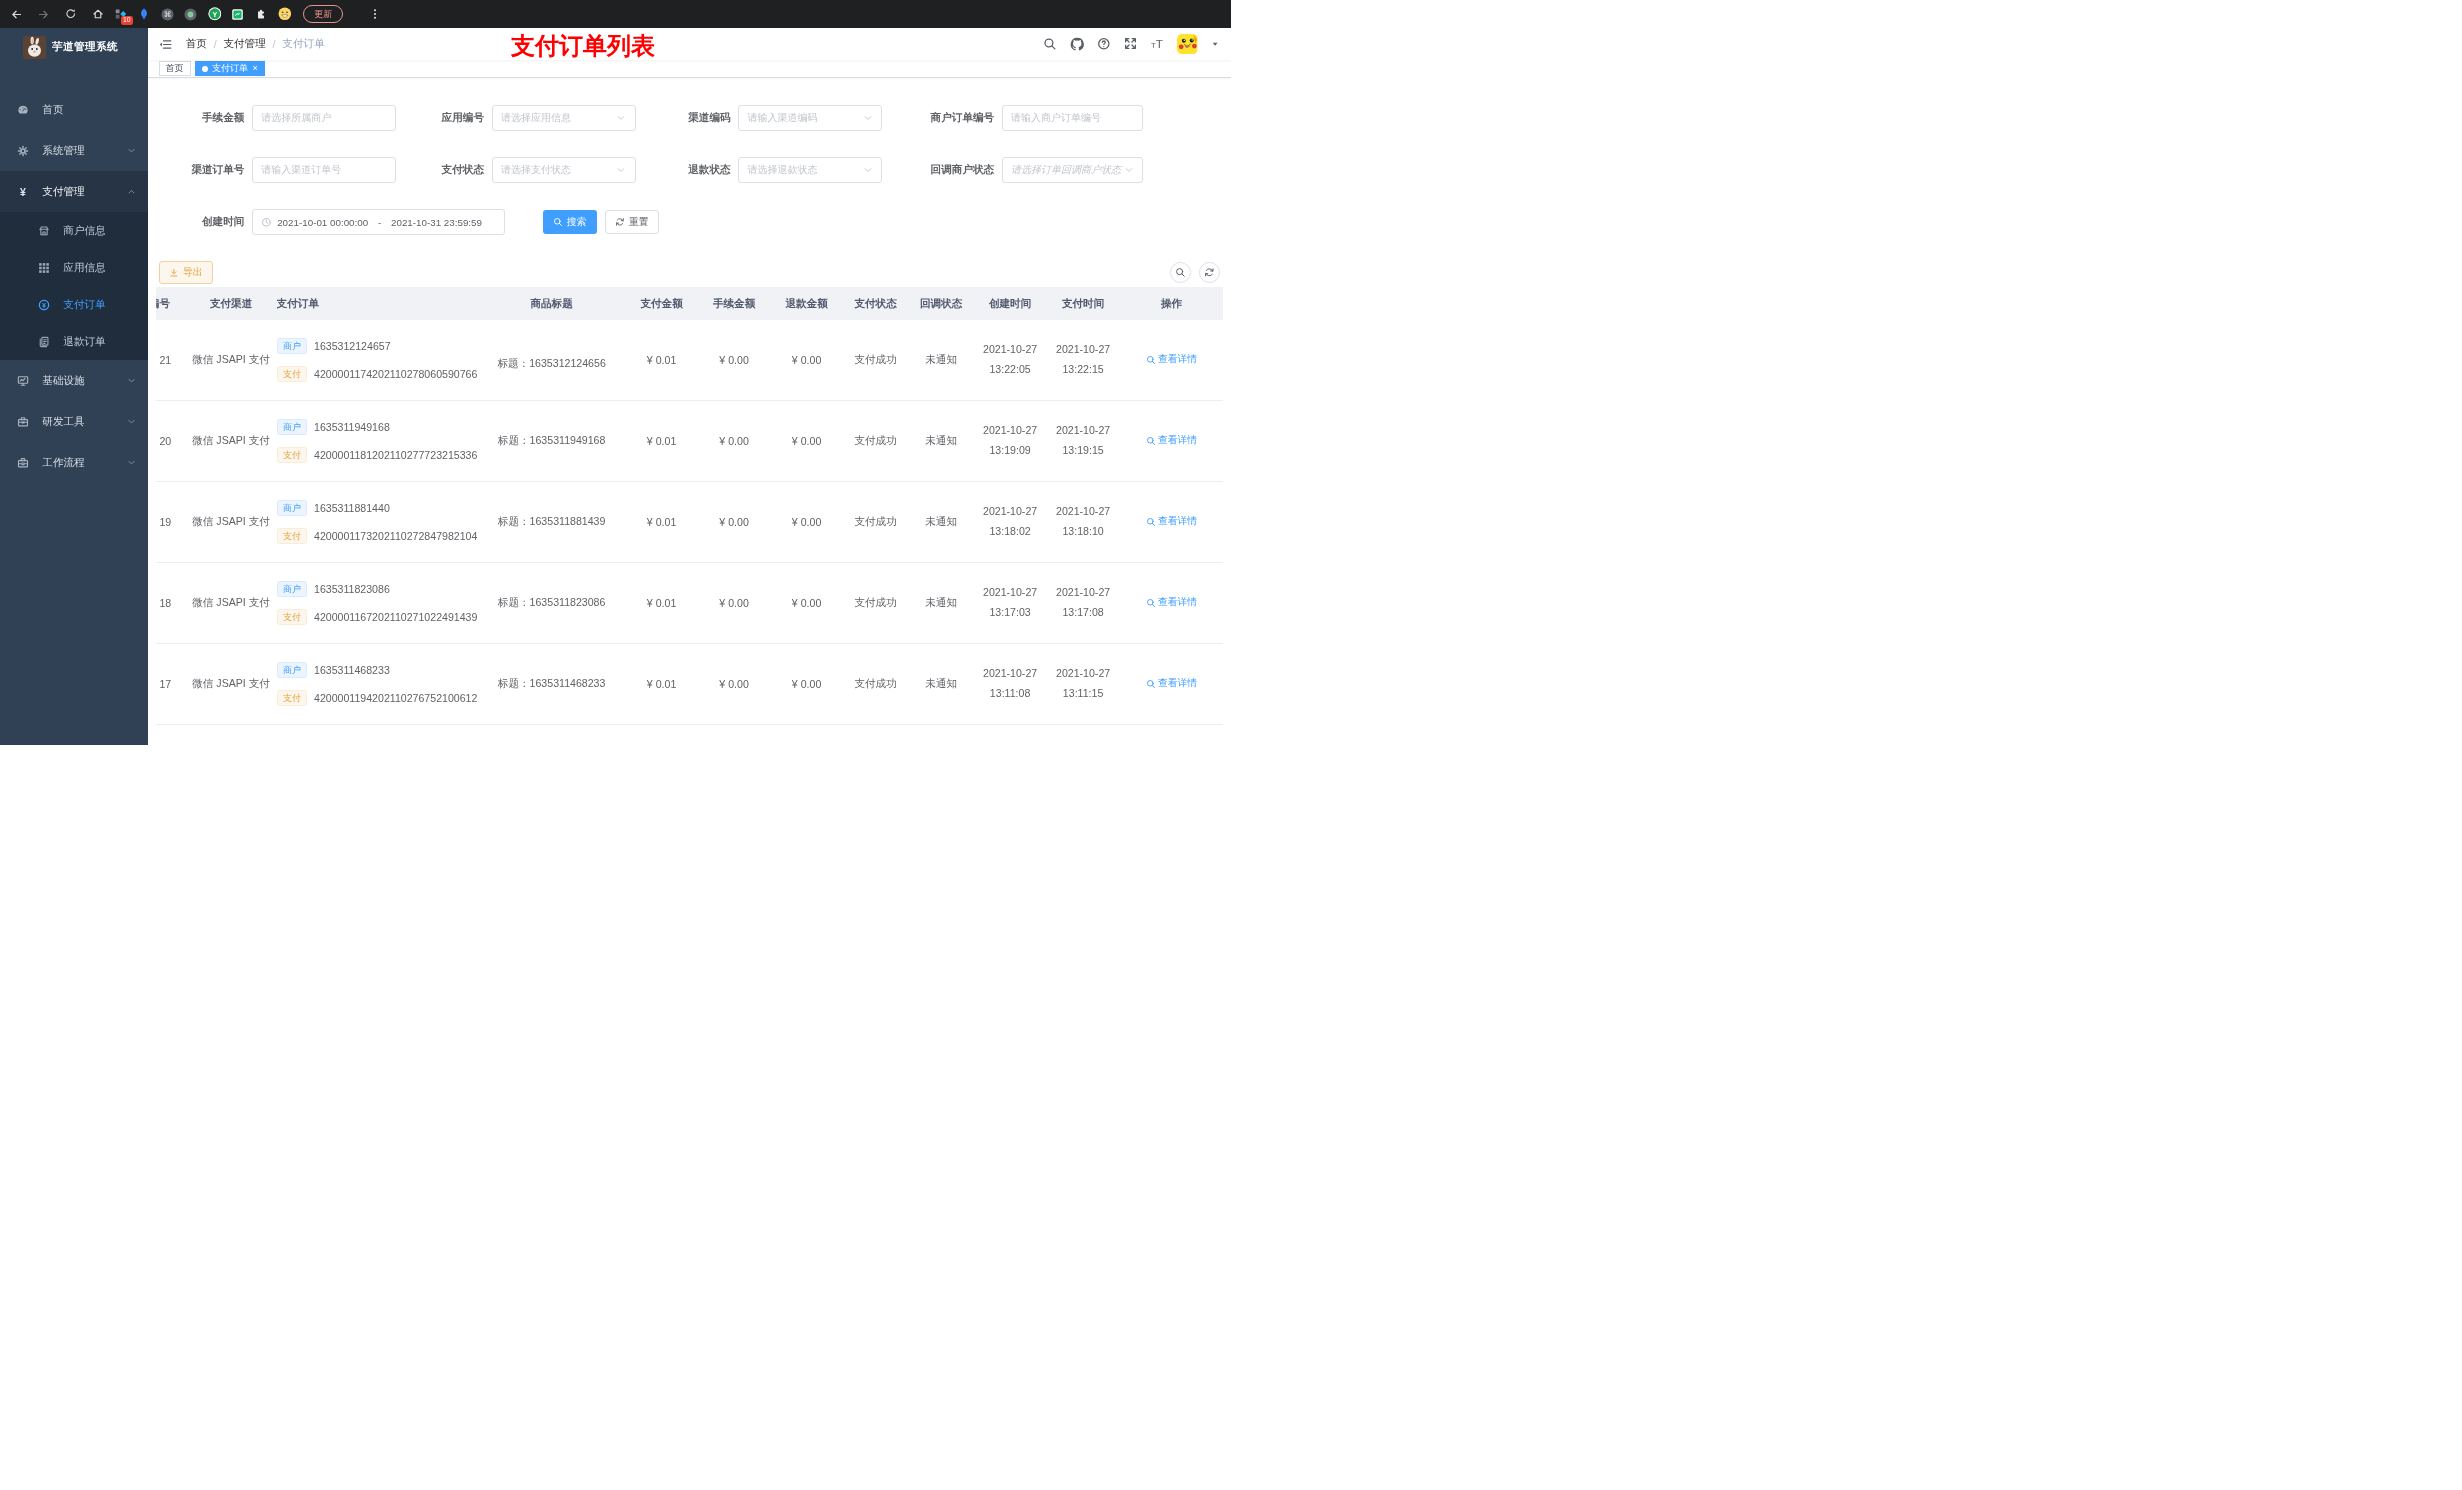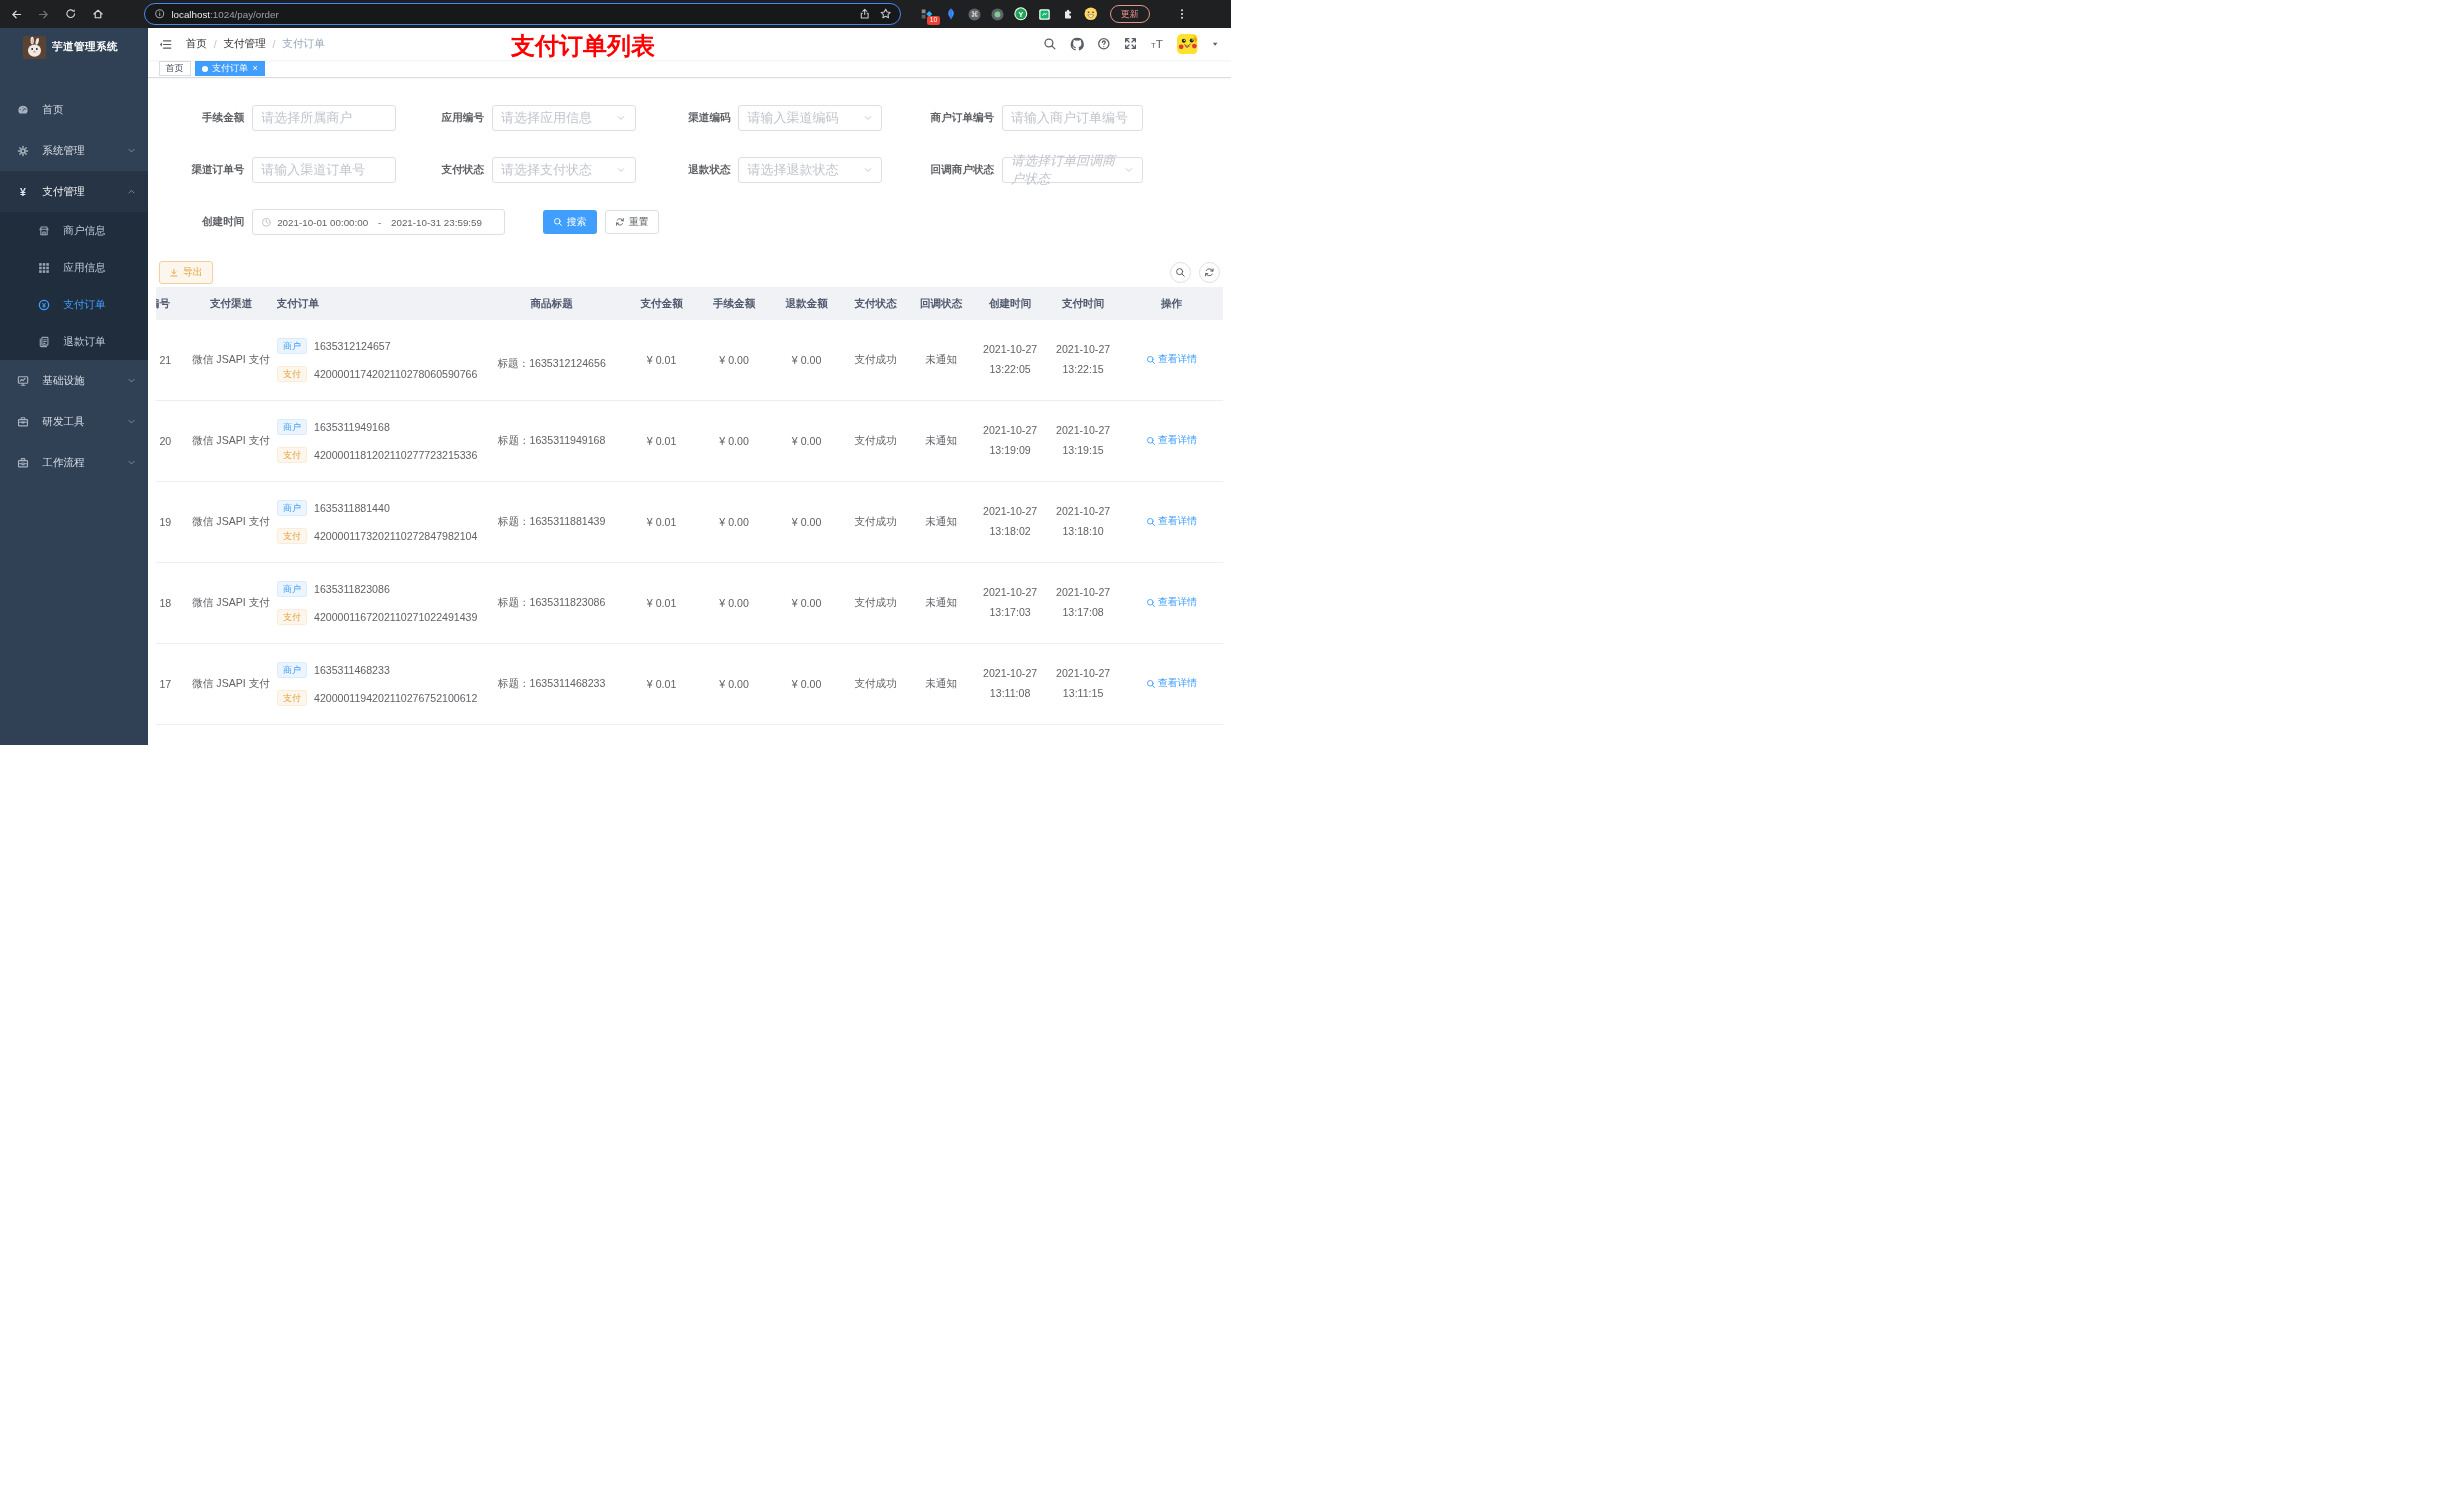--- a/index.html
+++ b/index.html
@@ -56,21 +56,21 @@
   .tag.active { background:#409eff; border-color:#409eff; color:#fff; }
   .tag .dot { width:6px; height:6px; border-radius:50%; background:#fff; }
   .tag .close { font-size:9px; line-height:1; margin-left:0.8px; }
 
   
   .content { flex:1; overflow:hidden; background:#fff; }
   .filter { padding:27px 11.4px 0; }
   .f-row { display:flex; align-items:center; height:26px; margin-bottom:26px; }
   .f-group { display:flex; align-items:center; margin-right:27px; }
   .f-label { font-size:10.6px; font-weight:bold; color:#606266; text-align:right; margin-right:7.6px; flex-shrink:0; }
-  .f-box { height:26px; border:0.8px solid #dcdfe6; border-radius:3px; background:#fff; display:flex; align-items:center; padding:0 8.3px; font-size:13px; color:#c0c4cc; cursor:text; }
+  .f-box { height:26px; border:0.8px solid #dcdfe6; border-radius:3px; background:#fff; display:flex; align-items:center; padding:0 8.3px; font-size:10px; color:#c0c4cc; cursor:text; }
   .f-box .chev { margin-left:auto; color:#c0c4cc; }
   .date-box { width:253px; color:#606266; font-size:9.8px; gap:5.3px; cursor:pointer; }
   .date-box .clock { color:#c0c4cc; }
   .date-sep { color:#606266; padding:0 4.5px; }
   .btn { height:24px; border-radius:3px; font-size:9.8px; display:flex; align-items:center; gap:3.8px; cursor:pointer; border:none; }
   .btn-search { background:#409eff; color:#fff; padding:0 10.6px; margin-left:10.6px; }
   .btn-reset { background:#fff; color:#606266; border:0.8px solid #dcdfe6; padding:0 9.8px; margin-left:7.6px; }
 
   .toolbar-row { margin-top:9px; padding:0 11.4px; display:flex; align-items:center; }
   .export-btn { height:23px; padding:0 9px; border:0.8px solid #f3d19e; background:#fdf6ec; color:#e6a23c; border-radius:3px; font-size:9.8px; display:flex; align-items:center; gap:3.8px; cursor:pointer; }
@@ -114,42 +114,20 @@
         <svg width="11.4" height="11.4" viewBox="0 0 16 16" fill="none" stroke="currentColor" stroke-width="1.5" stroke-linecap="round" stroke-linejoin="round">
           <path d="M13.4 8A5.4 5.4 0 1 1 10.9 3.5"></path>
           <path d="M13.6 1.8v3.4h-3.4" fill="currentColor" stroke="none"></path>
         </svg>
       </span>
     <span class="nav-ic" id="ic-home">
         <svg width="12" height="12" viewBox="0 0 16 16" fill="none" stroke="currentColor" stroke-width="1.5" stroke-linecap="round" stroke-linejoin="round">
           <path d="M2.5 8L8 3l5.5 5M4.3 6.8V13h7.4V6.8"></path>
         </svg>
       </span>
-    <div class="url-bar">
-      <span id="ic-info">
-          <svg width="11.4" height="11.4" viewBox="0 0 16 16" fill="none" stroke="#9aa0a6" stroke-width="1.5" stroke-linecap="round" stroke-linejoin="round">
-            <circle cx="8" cy="8" r="5.6"></circle>
-            <path d="M8 7.4v3.2M8 5.2v.1"></path>
-          </svg>
-        </span>
-      <span class="url-text"><b>localhost</b><span>:1024/pay/order</span></span>
-      <span class="url-right">
-        <span id="ic-share">
-            <svg width="11.4" height="11.4" viewBox="0 0 16 16" fill="none" stroke="currentColor" stroke-width="1.5" stroke-linecap="round" stroke-linejoin="round">
-              <path d="M5.2 4.6L8 1.8l2.8 2.8M8 1.8v7.4"></path>
-              <path d="M4.6 7.4H3.2V14h9.6V7.4h-1.4"></path>
-            </svg>
-          </span>
-        <span id="ic-star">
-            <svg width="11.4" height="11.4" viewBox="0 0 16 16" fill="none" stroke="currentColor" stroke-width="1.5" stroke-linecap="round" stroke-linejoin="round">
-              <path d="M8 1.6l2 4 4.4.6-3.2 3.1.8 4.4L8 11.6l-4 2.1.8-4.4L1.6 6.2 6 5.6z"></path>
-            </svg>
-          </span>
-      </span>
-    </div>
     <div class="ext-strip">
       <span class="ext" id="ext1">
           <svg width="12" height="12" viewBox="0 0 16 16">
             <rect x="1" y="2" width="5" height="5" fill="#8a8d91"></rect>
             <rect x="1" y="9" width="5" height="5" fill="#5f6368"></rect>
             <rect x="8.2" y="5.2" width="5.6" height="5.6" fill="#27b3f5" transform="rotate(45 11 8)"></rect>
           </svg>
           <span class="ext-badge-num">10</span>
         </span>
       <span class="ext" id="ext2">

